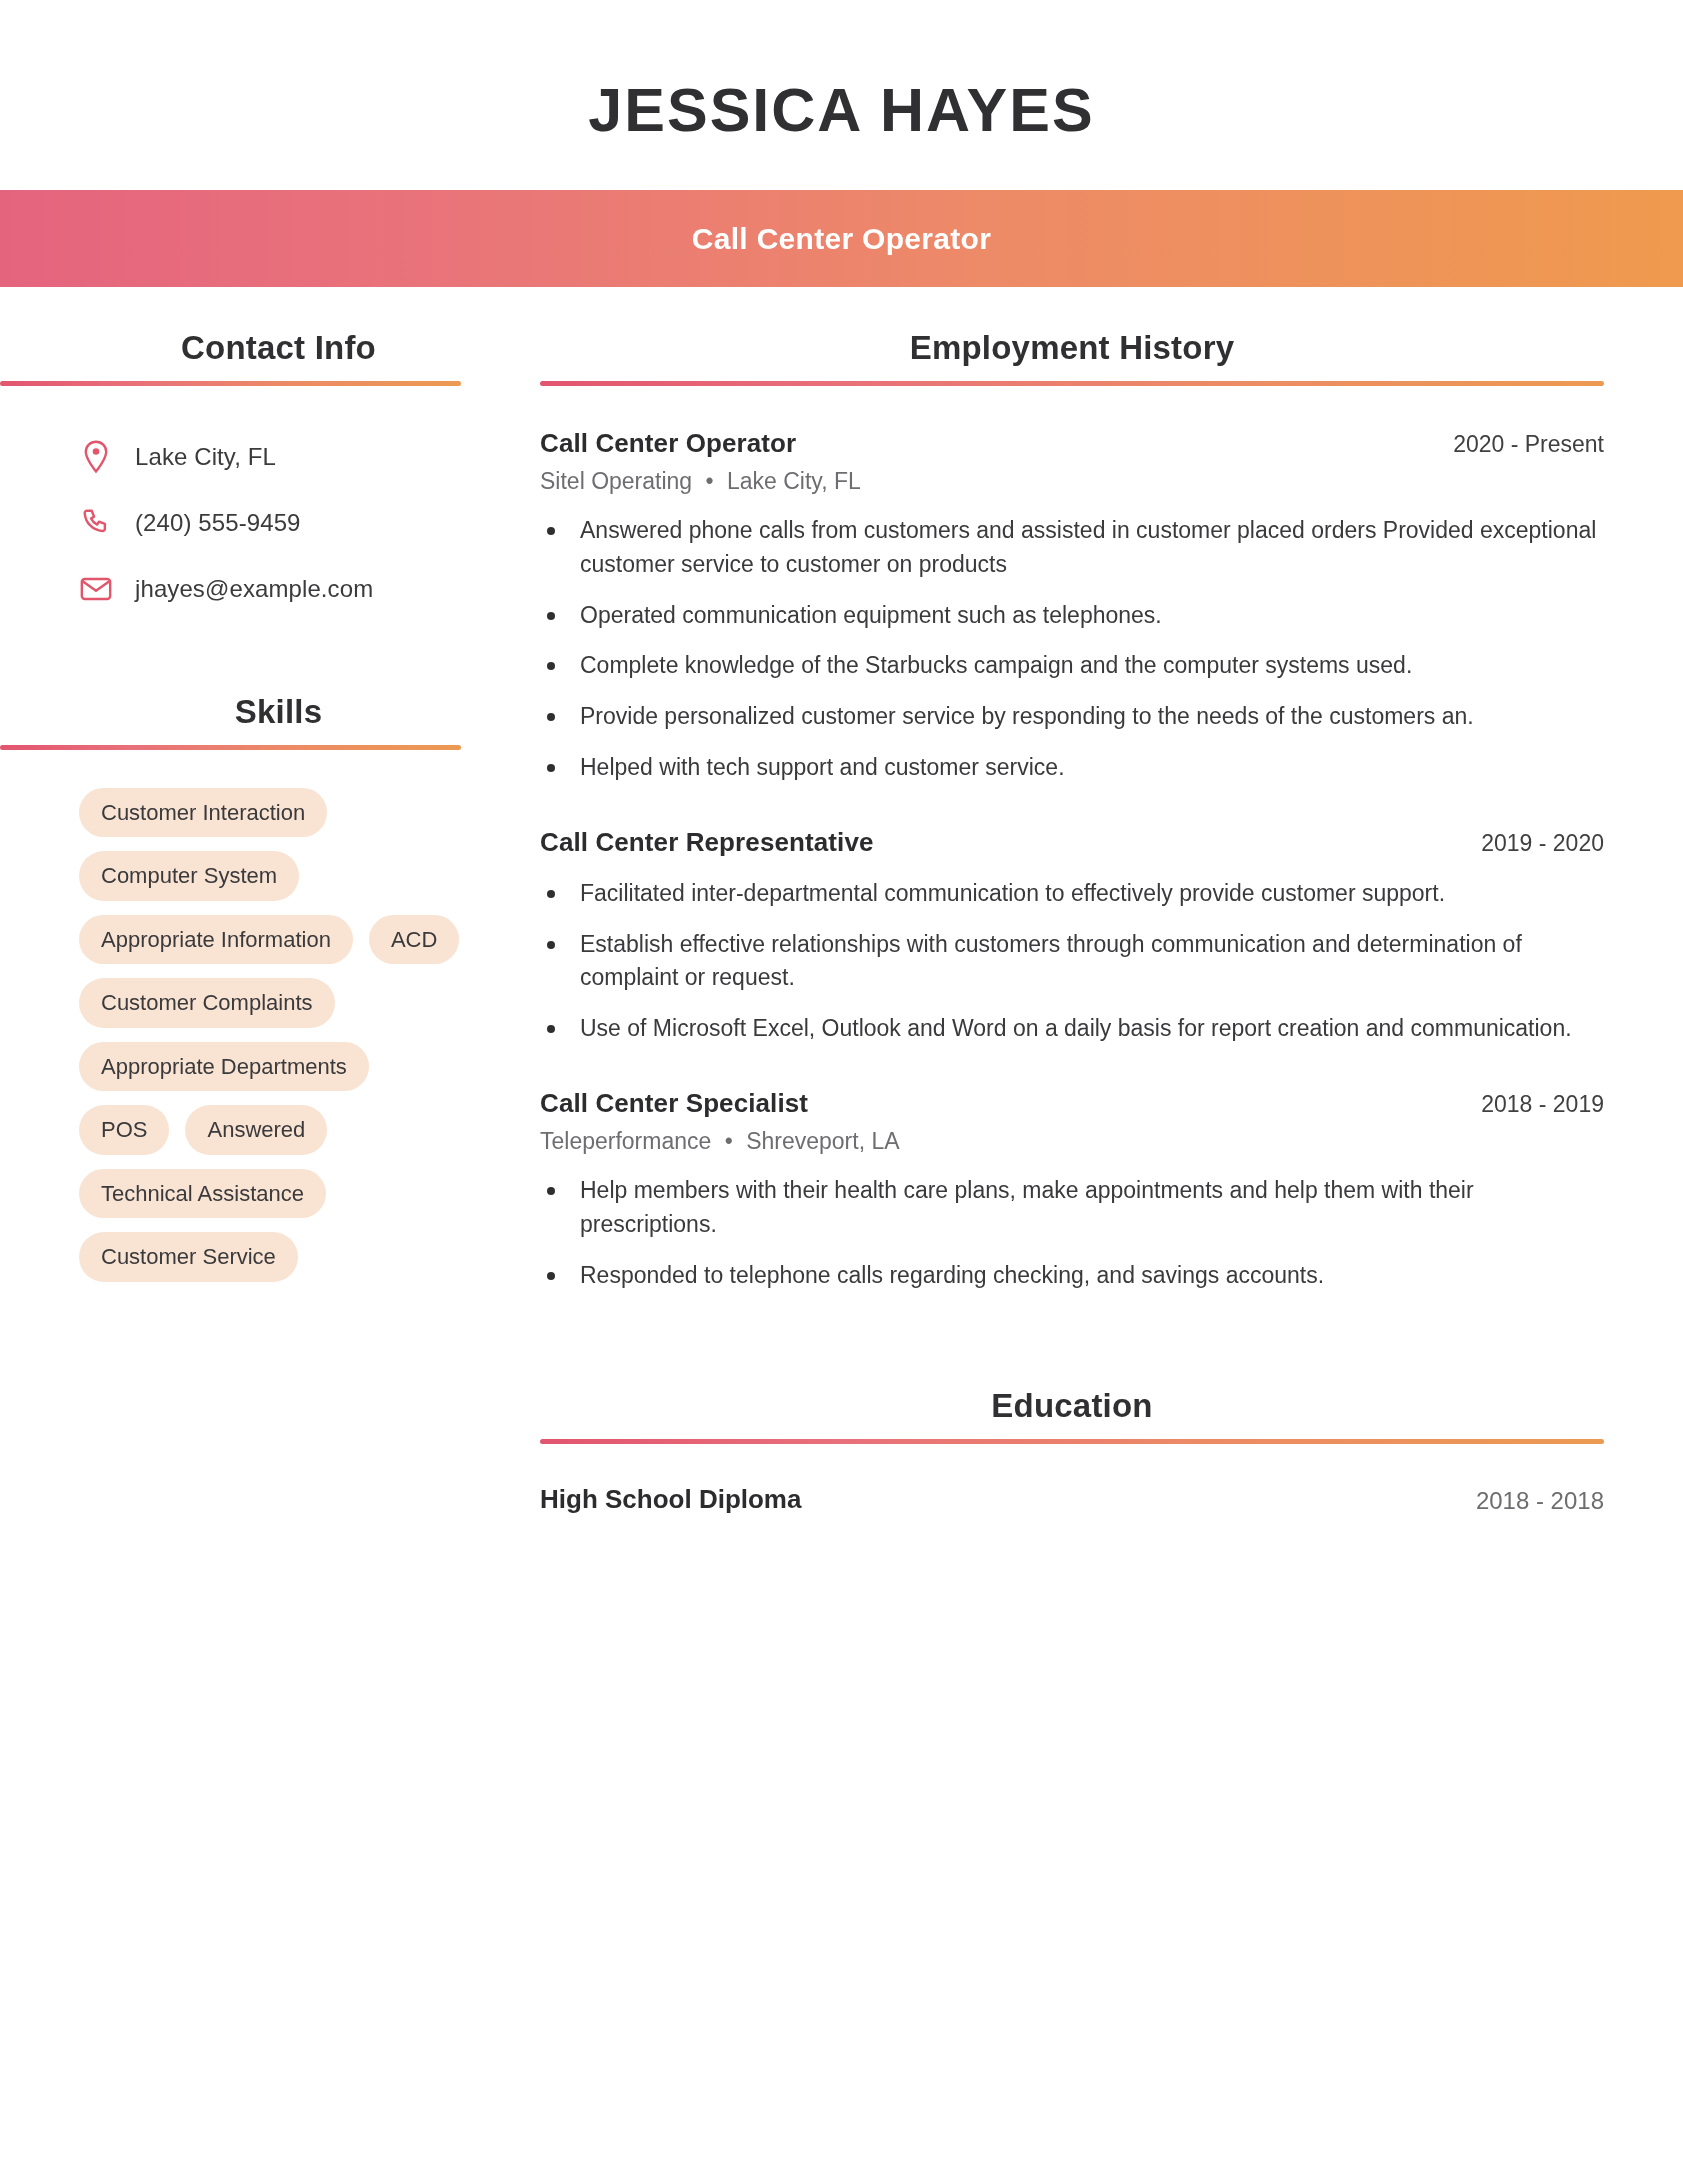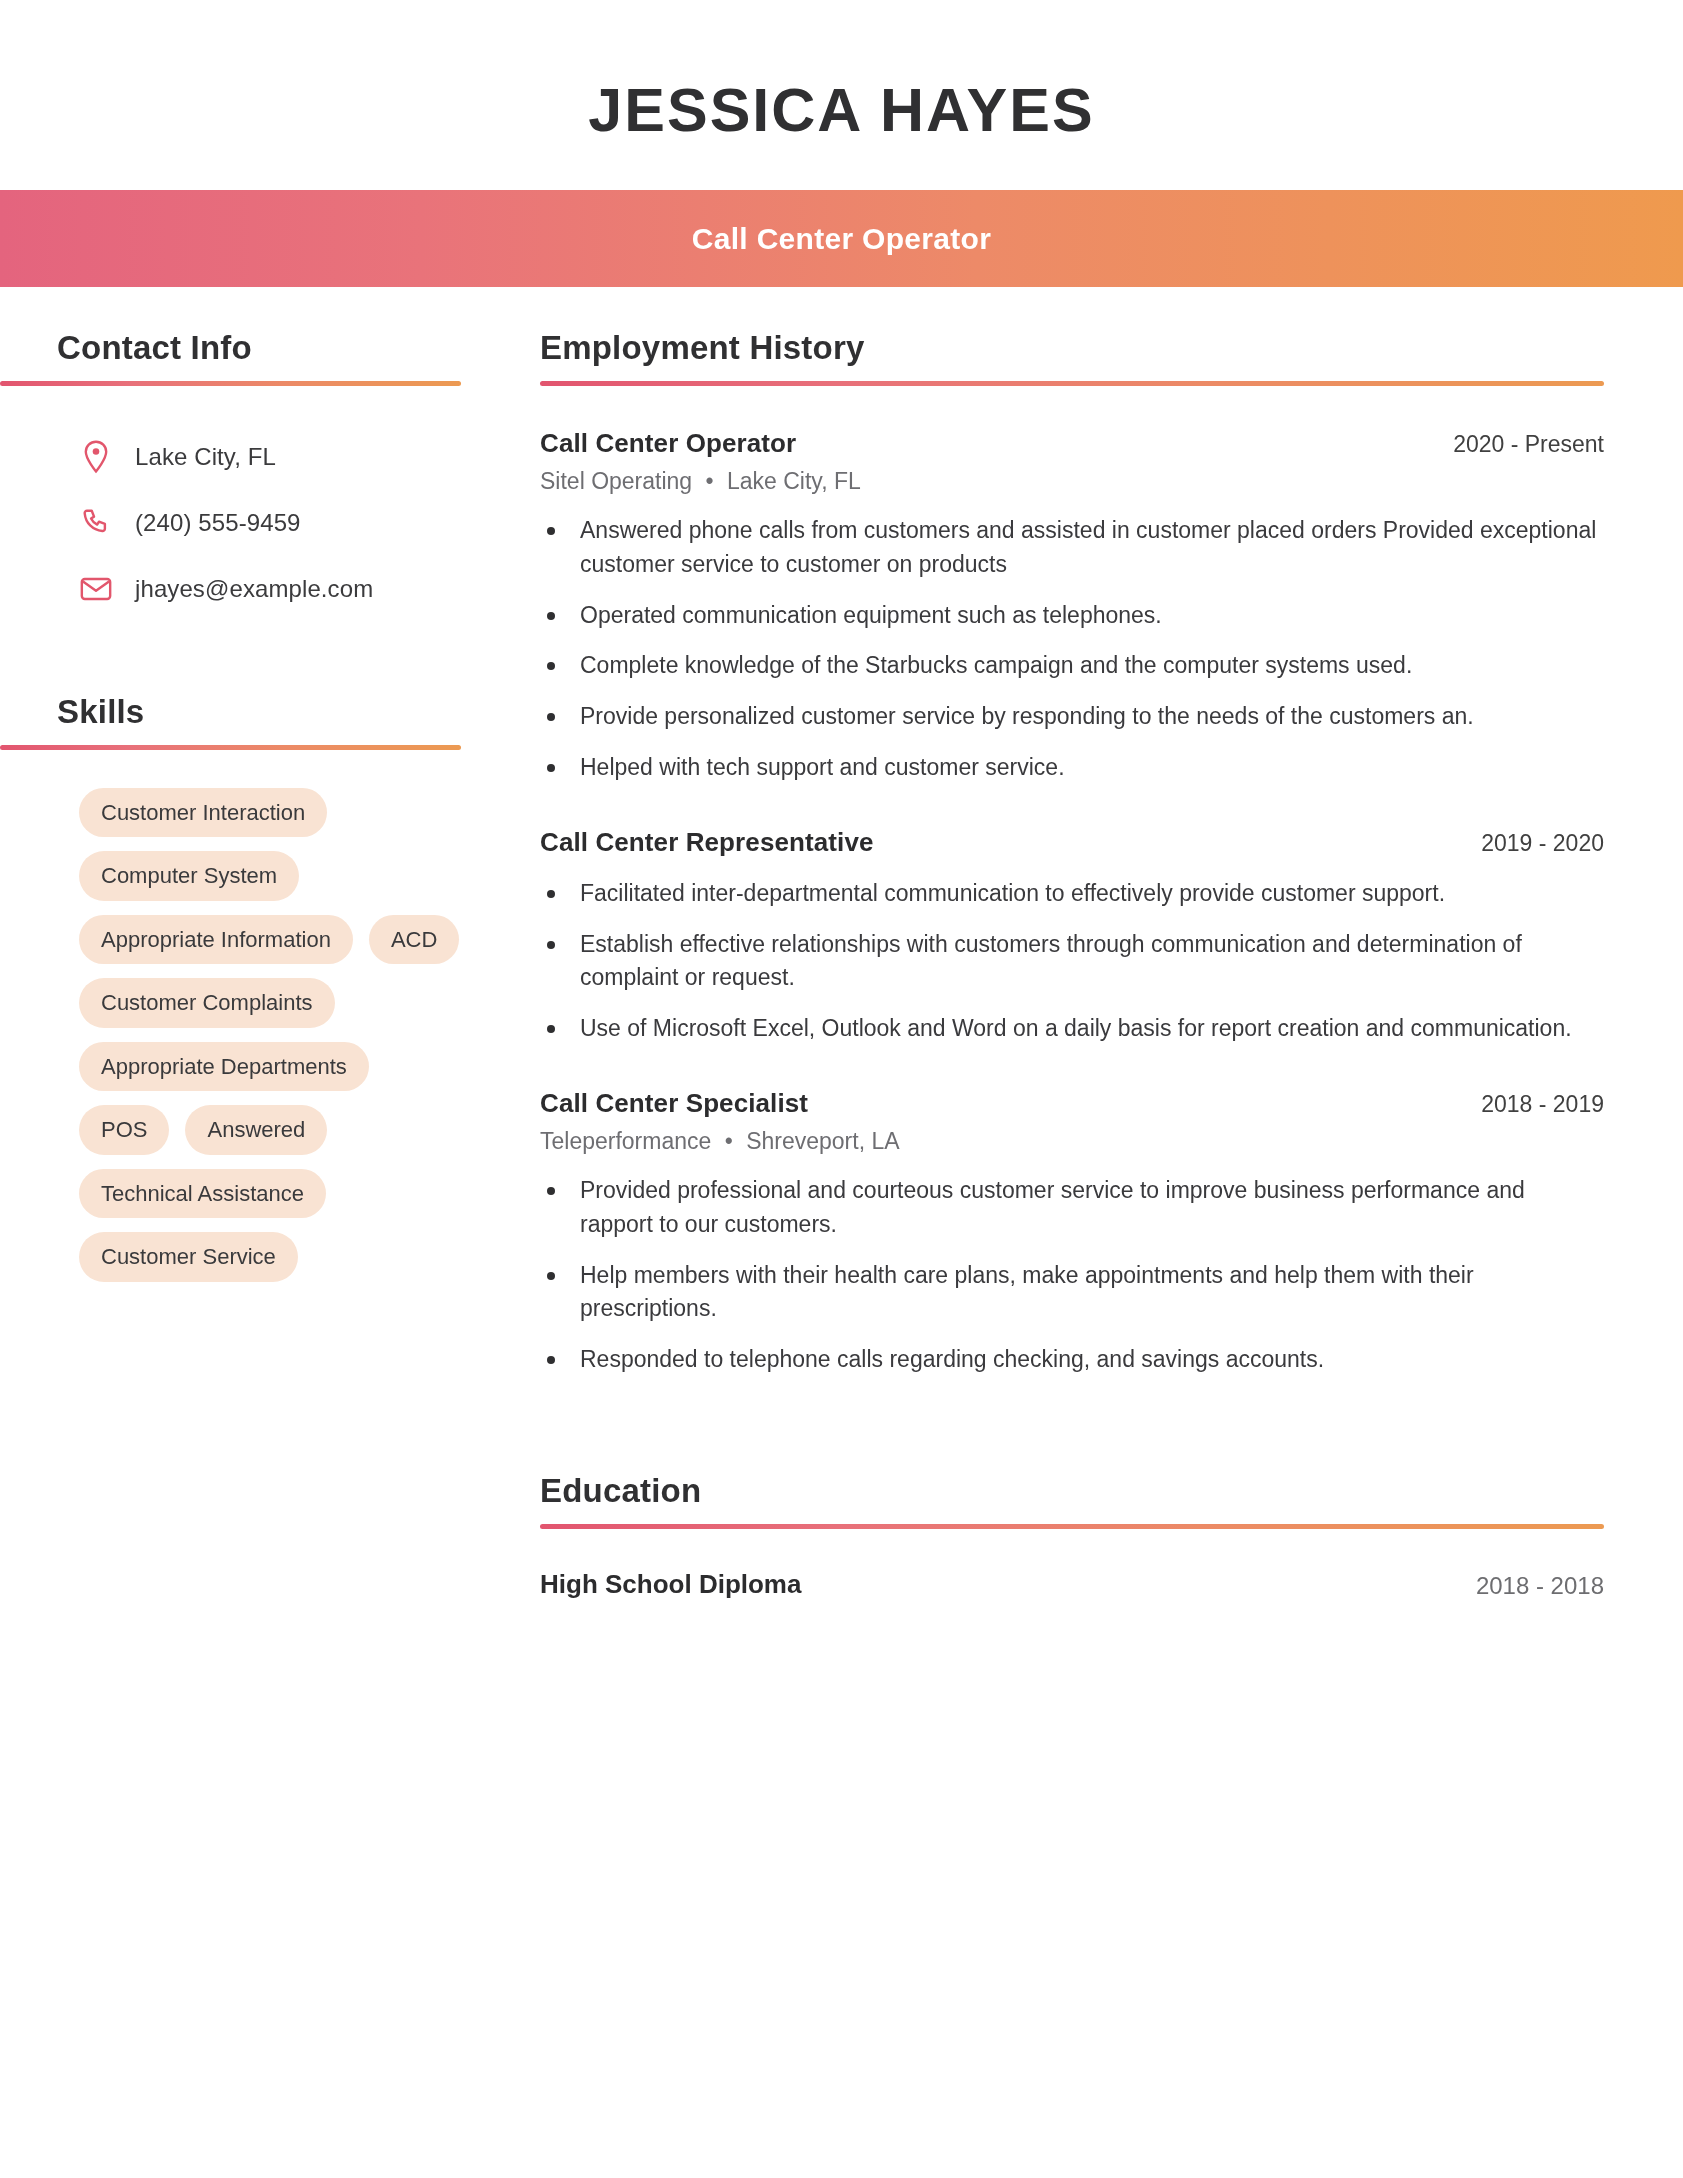--- a/index.html
+++ b/index.html
@@ -77,20 +77,21 @@
     padding-right: 79px;
   }
 
   
   .section-heading {
     font-size: 33px;
     font-weight: 700;
     color: #303032;
     letter-spacing: 0.2px;
     line-height: 1.15;
+    text-align: center;
   }
 
   .rule {
     height: 5px;
     border-radius: 3px;
     background: linear-gradient(90deg, #e2556f 0%, #e8707a 28%, #ec8a66 62%, #ec9a52 100%);
     margin-top: 14px;
   }
 
   .sidebar .section-heading { margin-left: -22px; }
@@ -339,21 +340,20 @@
           <div class="job-headline">
             <span class="job-title">Call Center Specialist</span>
             <span class="job-dates">2018 - 2019</span>
           </div>
           <div class="job-meta">
             <span>Teleperformance</span>
             <span class="sep">•</span>
             <span>Shreveport, LA</span>
           </div>
           <ul class="bullets">
-            <li>Provided professional and courteous customer service to improve business performance and rapport to our customers.</li>
             <li>Help members with their health care plans, make appointments and help them with their prescriptions.</li>
             <li>Responded to telephone calls regarding checking, and savings accounts.</li>
           </ul>
         </div>
 
       </section>
 
       <section class="education-block">
         <h2 class="section-heading">Education</h2>
         <div class="rule"></div>

